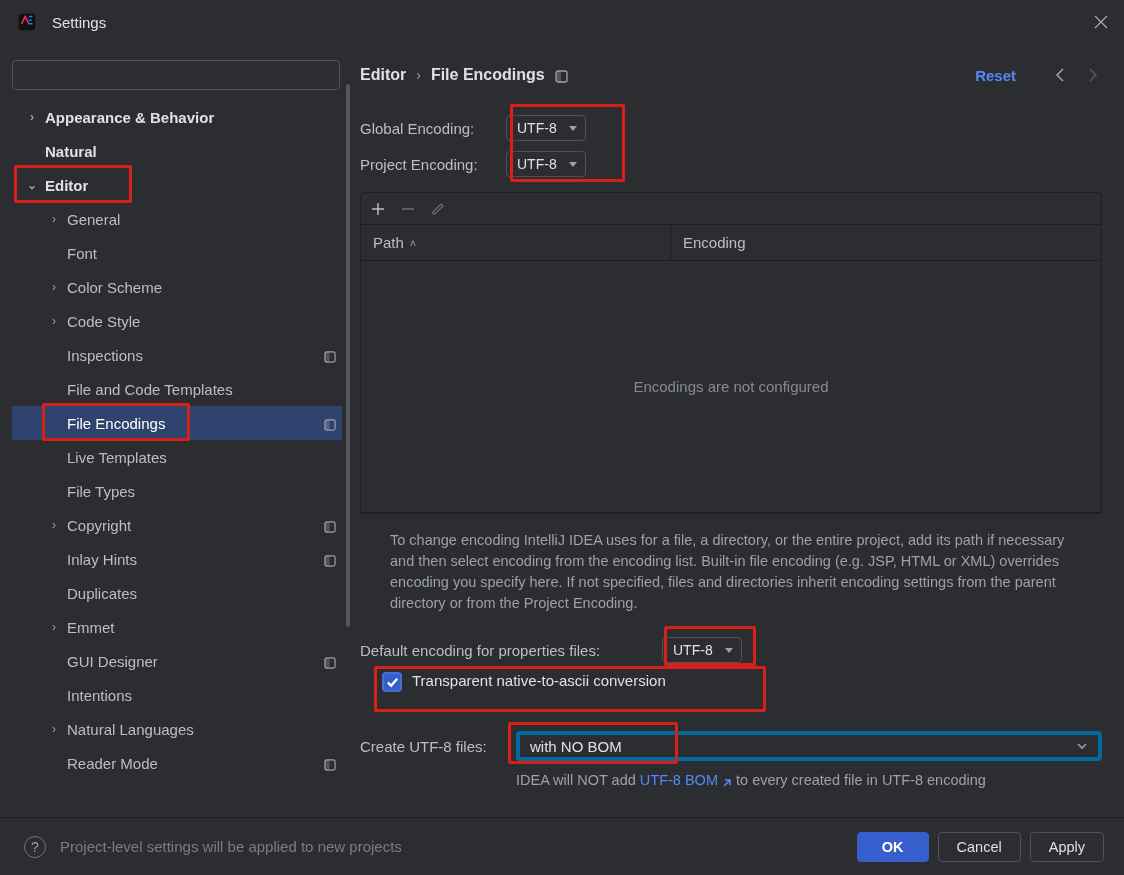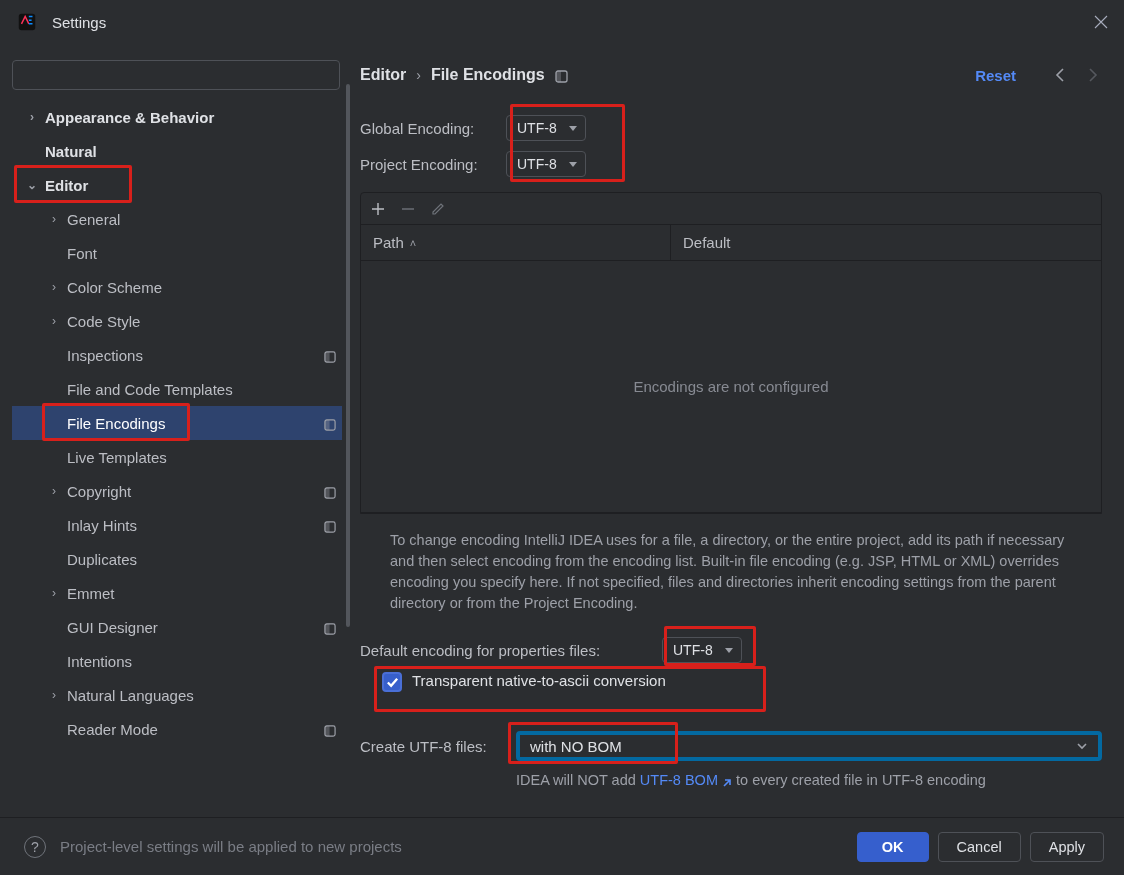--- a/index.html
+++ b/index.html
@@ -168,20 +168,24 @@
           <span>File Encodings</span>
           <span class="indicator"><svg viewBox="0 0 13 13">
               <rect x="1" y="1" width="11" height="11" rx="2" fill="none" stroke="#9da0a8" stroke-width="1.3"></rect>
               <rect x="1" y="1" width="5" height="11" fill="#9da0a8" opacity="0.35"></rect>
             </svg></span>
           <div class="redbox" style="left: 30px; top: -3px; width: 148px; height: 38px;"></div>
         </div>
         <div class="tree-item l1">
           <span class="chev blank">›</span>
           <span>Live Templates</span>
+        </div>
+        <div class="tree-item l1">
+          <span class="chev blank">›</span>
+          <span>File Types</span>
         </div>
         <div class="tree-item l1">
           <span class="chev">›</span>
           <span>Copyright</span>
           <span class="indicator"><svg viewBox="0 0 13 13">
               <rect x="1" y="1" width="11" height="11" rx="2" fill="none" stroke="#9da0a8" stroke-width="1.3"></rect>
               <rect x="1" y="1" width="5" height="11" fill="#9da0a8" opacity="0.35"></rect>
             </svg></span>
         </div>
         <div class="tree-item l1">
@@ -276,21 +280,21 @@
             </svg>
           <svg class="tool" viewBox="0 0 14 14">
               <path d="M2 12 L4 12 L12 4 L10 2 L2 10 Z" fill="none" stroke="#6f737a" stroke-width="1.2"></path>
             </svg>
         </div>
         <div class="table-head">
           <div class="th1">
             <span>Path</span>
             <span style="margin-left:6px;font-size:11px;color:#9da0a8;">˄</span>
           </div>
-          <div class="th2">Default</div>
+          <div class="th2">Encoding</div>
         </div>
         <div class="table-body">Encodings are not configured</div>
       </div>
 
       <div class="help-text">To change encoding IntelliJ IDEA uses for a file, a directory, or the entire project, add its path if necessary and then select encoding from the encoding list. Built-in file encoding (e.g. JSP, HTML or XML) overrides encoding you specify here. If not specified, files and directories inherit encoding settings from the parent directory or from the Project Encoding.</div>
 
       <div style="position:relative;">
         <div class="redbox" style="left:304px; top:-6px; width:92px; height:40px;"></div>
         <div class="redbox" style="left:14px; top:34px; width:392px; height:46px;"></div>
         <div class="form-row">

